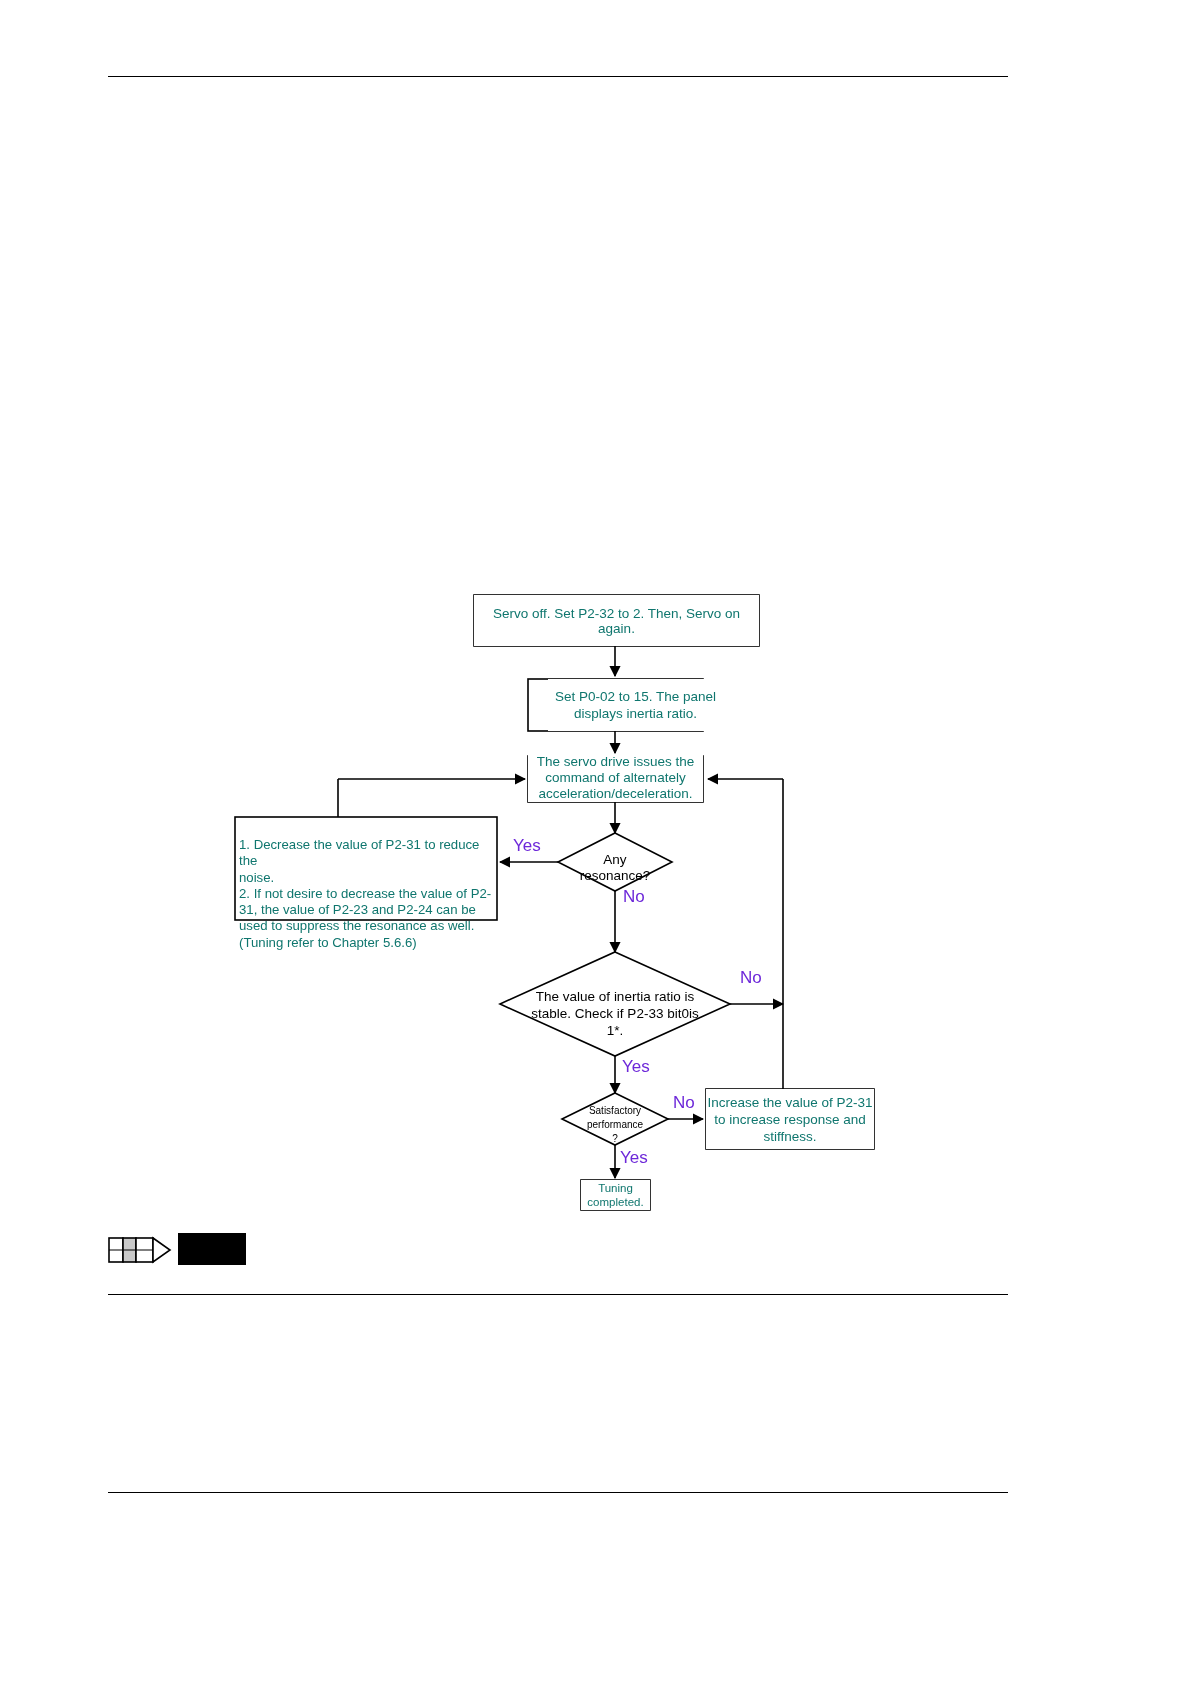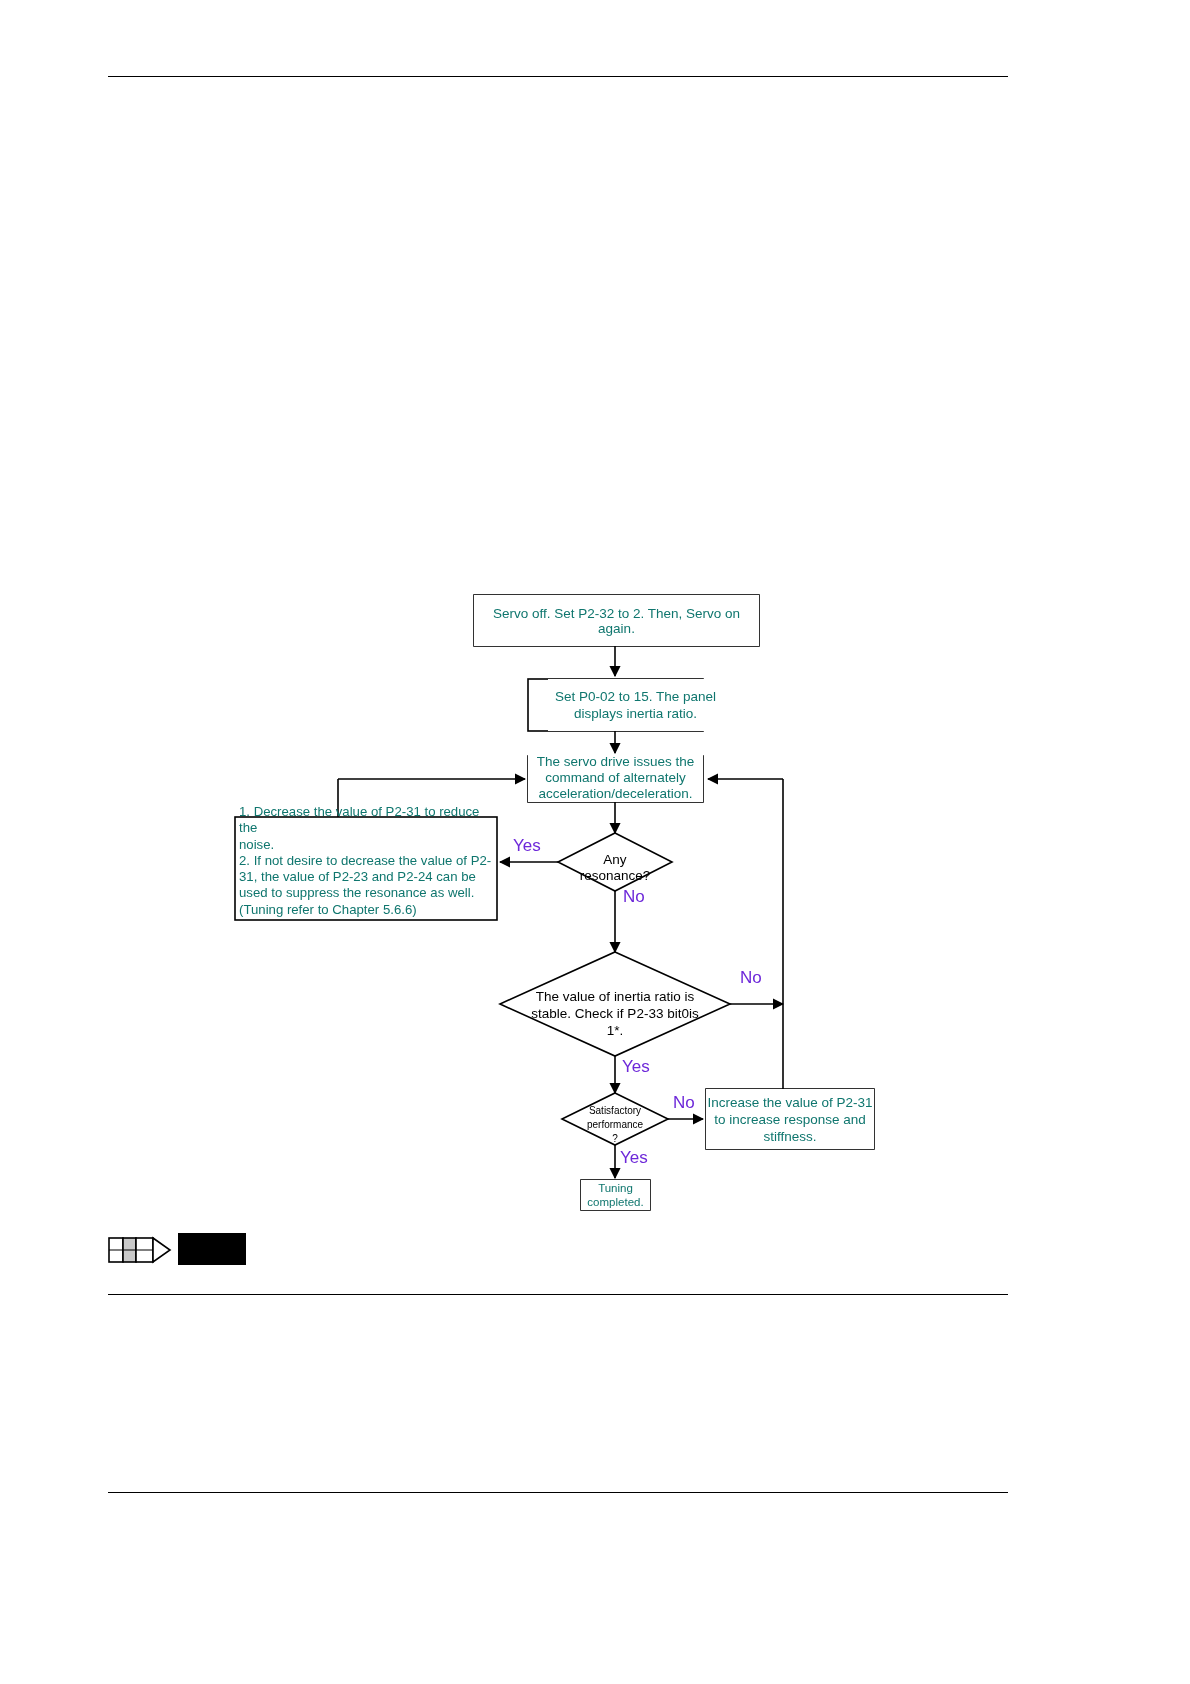--- a/index.html
+++ b/index.html
@@ -157,21 +157,21 @@
     <span>Set P0-02 to 15. The panel</span>
     <span>displays inertia ratio.</span>
   </div>
 
   <div class="node" style="left:528px; top:754px; width:175px; height:48px; font-size:13.5px; line-height:16px; flex-direction:column;">
     <span>The servo drive issues the</span>
     <span>command of alternately</span>
     <span>acceleration/deceleration.</span>
   </div>
 
-  <div class="node box left-align" style="left:239px; top:819px; width:256px; height:99px; border:none; font-size:13.2px; line-height:16.3px; flex-direction:column; align-items:flex-start; justify-content:flex-end; padding-top:10px;">
+  <div class="node box left-align" style="left:239px; top:819px; width:256px; height:99px; border:none; font-size:13.2px; line-height:16.3px; flex-direction:column; align-items:flex-start; justify-content:space-between; padding-top:18px;">
     <span>1. Decrease the value of P2-31 to reduce the</span>
     <span>noise.</span>
     <span>2. If not desire to decrease the value of P2-</span>
     <span>31, the value of P2-23 and P2-24 can be</span>
     <span>used to suppress the resonance as well.</span>
     <span>(Tuning refer to Chapter 5.6.6)</span>
   </div>
 
   <div class="diamond-text" style="left:556px; top:840px; width:118px; height:44px; font-size:13.5px; line-height:16px; flex-direction:column;">
     <span>Any</span>

